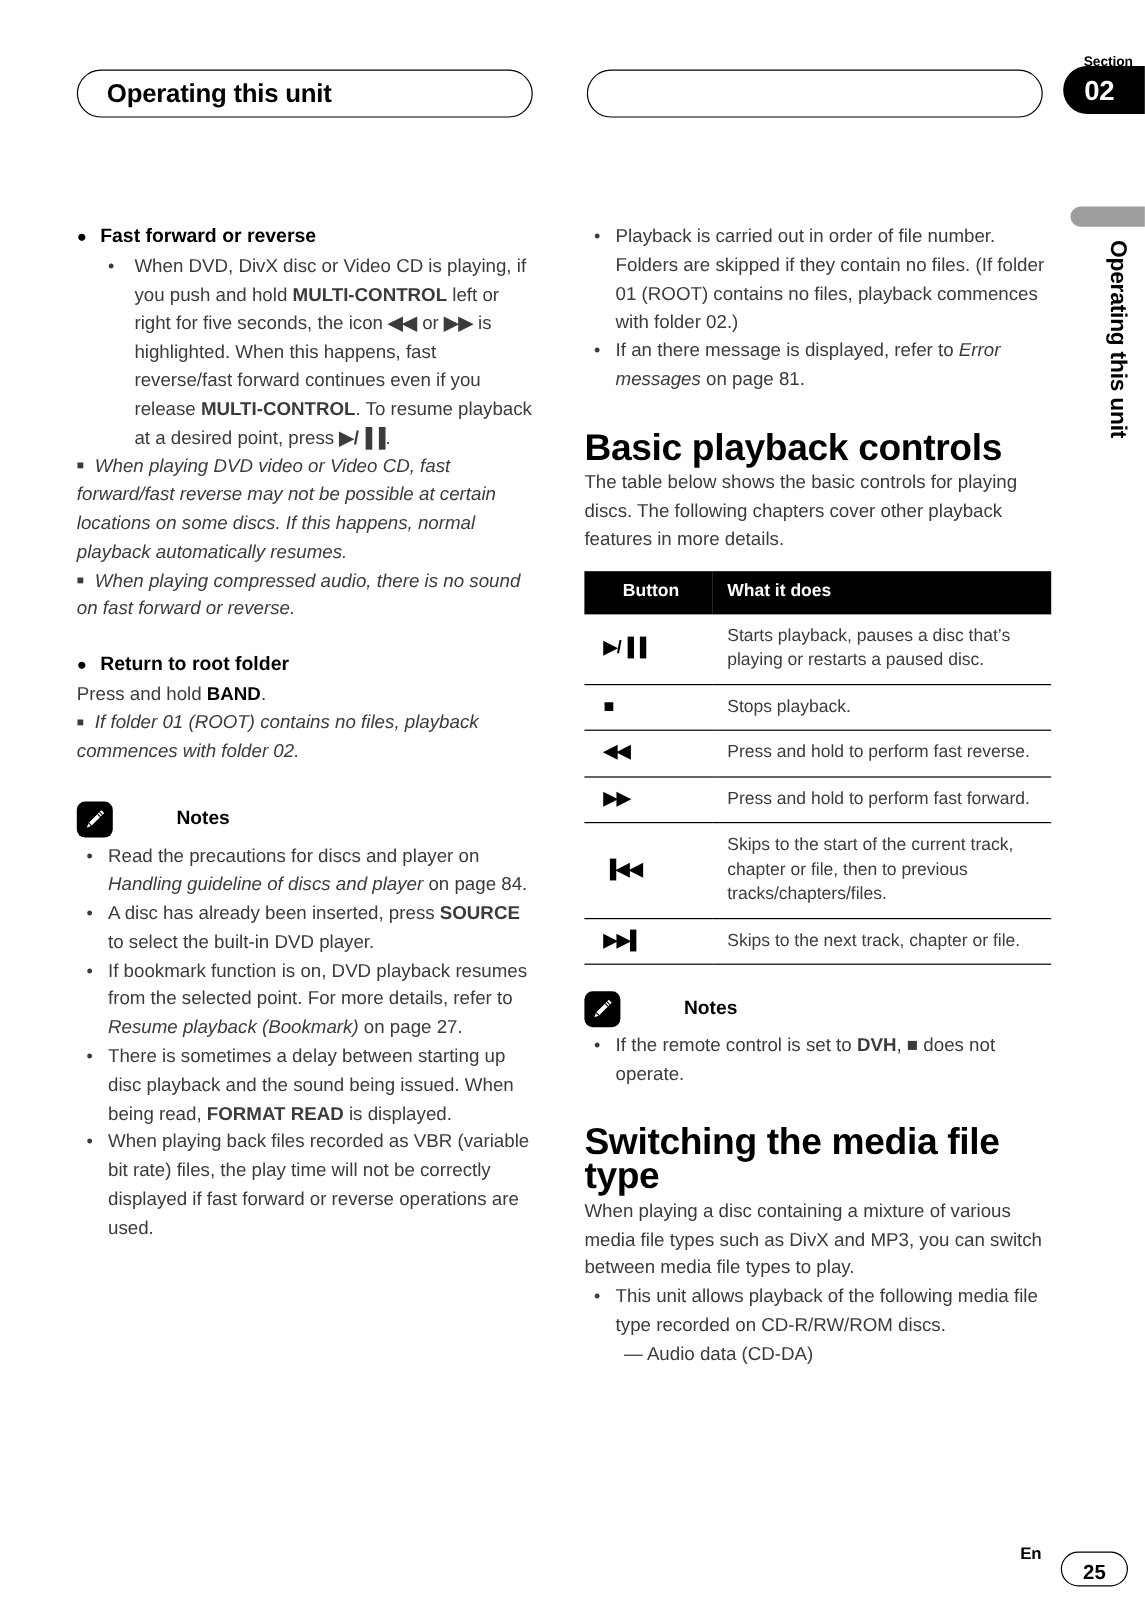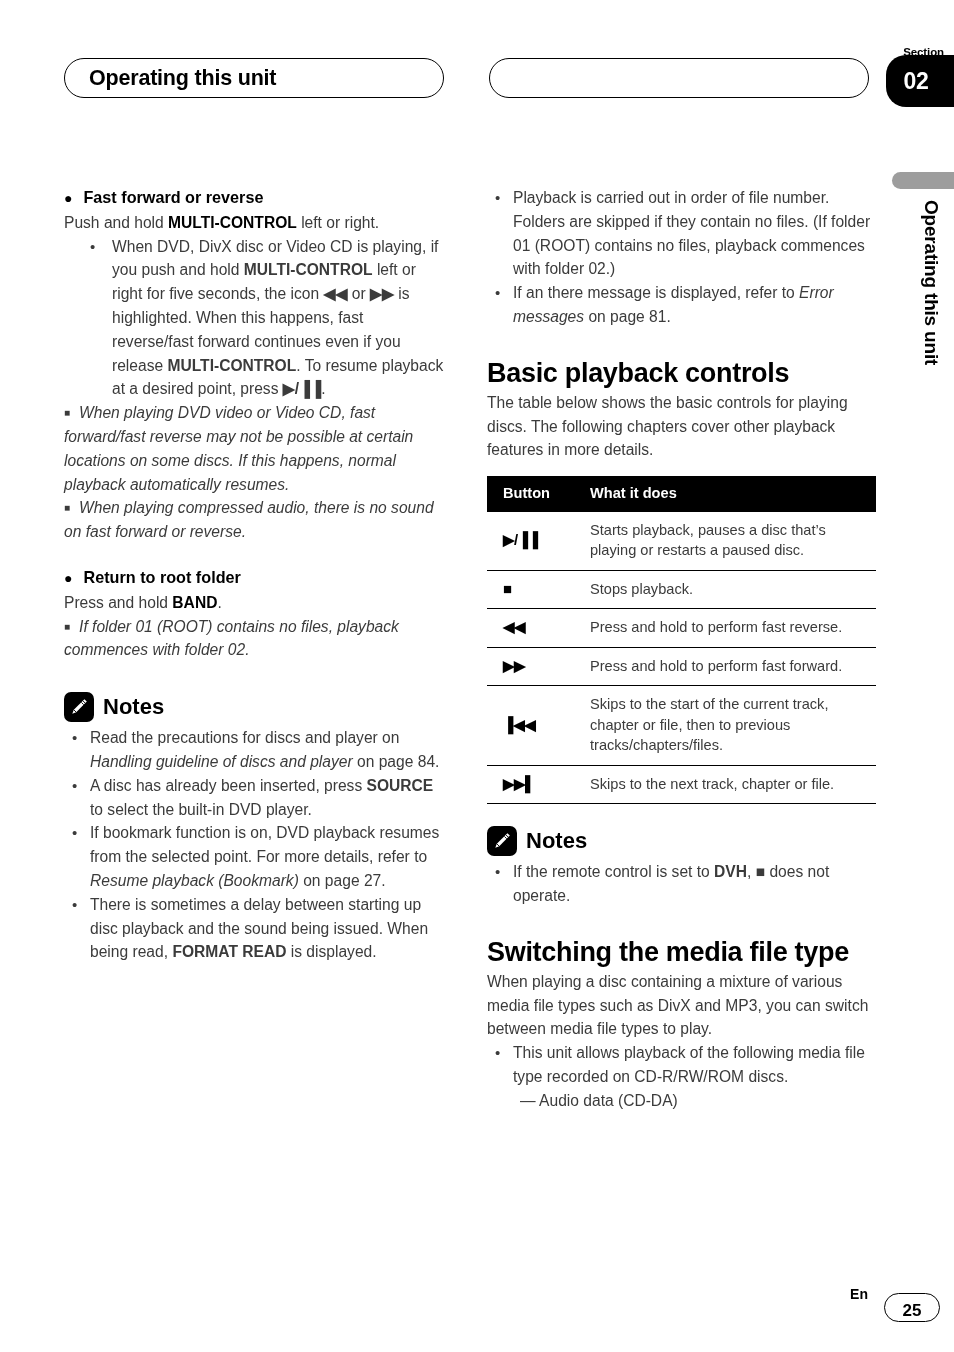--- a/index.html
+++ b/index.html
@@ -61,21 +61,21 @@
     font-size: 11.5px;
     font-weight: bold;
     color: #000;
     letter-spacing: -0.1px;
   }
   .section-badge {
     position: absolute;
     right: 0;
     top: 55px;
     width: 68px;
-    height: 52px;
+    height: 40px;
     background: #000;
     border-radius: 20px 0 0 20px;
     display: flex;
     align-items: center;
     justify-content: center;
   }
   .section-badge-num {
     color: #fff;
     font-size: 23px;
     font-weight: bold;
@@ -190,28 +190,29 @@
     width: 30px;
     height: 30px;
     background: #000;
     border-radius: 7px;
     margin-right: 9px;
     flex: 0 0 auto;
     position: relative;
   }
   .notes-icon svg { position: absolute; left: 5px; top: 5px; }
   .notes-label {
-    font-size: 22px;
-    font-weight: bold;
-    color: #000;
+    font-size: 16px;
+    font-weight: bold;
+    color: #000;
+    margin-left: 44px;
   }
 
   
   .sec-head {
-    font-size: 27px;
+    font-size: 31px;
     font-weight: bold;
     color: #000;
     letter-spacing: -0.3px;
     margin: 0 0 4px 0;
     line-height: 28px;
   }
 
   
   table.ctl {
     width: 389px;
@@ -221,21 +222,21 @@
     line-height: 20.5px;
   }
   table.ctl thead th {
     background: #000;
     color: #fff;
     font-size: 14.6px;
     font-weight: bold;
     text-align: left;
     padding: 7px 0 8px 0;
   }
-  table.ctl thead th.c1 { width: 75px; padding-left: 16px; }
+  table.ctl thead th.c1 { width: 75px; padding-left: 32px; }
   table.ctl thead th.c2 { padding-left: 12px; }
   table.ctl tbody td {
     border-bottom: 1.4px solid #000;
     padding: 8px 0 9px 0;
     vertical-align: middle;
     color: #3b3b3b;
   }
   table.ctl tbody td.c1 {
     width: 75px;
     padding-left: 16px;
@@ -291,21 +292,20 @@
 <div class="side-tab-bar"></div>
 <div class="side-vertical-text">Operating this unit</div>
 
 <div class="col col-left">
 
   <div class="h-bullet">
     <span class="dot">●</span>
     <span>Fast forward or reverse</span>
   </div>
 
-  <p class="plain"><span>Push and hold </span><b>MULTI-CONTROL</b><span> left or right.</span></p>
 
   <ul class="dotlist indent">
     <li><span>When DVD, DivX disc or Video CD is playing, if you push and hold </span><b>MULTI-CONTROL</b><span> left or right for five seconds, the icon </span><b>◀◀</b><span> or </span><b>▶▶</b><span> is highlighted. When this happens, fast reverse/fast forward continues even if you release </span><b>MULTI-CONTROL</b><span>. To resume playback at a desired point, press </span><b>▶/▐▐</b><span>.</span></li>
   </ul>
 
   <p class="sqnote"><span class="sq">■</span><span>When playing DVD video or Video CD, fast forward/fast reverse may not be possible at certain locations on some discs. If this happens, normal playback automatically resumes.</span></p>
   <p class="sqnote"><span class="sq">■</span><span>When playing compressed audio, there is no sound on fast forward or reverse.</span></p>
 
   <div class="gap-m"></div>
 
@@ -330,20 +330,21 @@
       </svg>
     </span>
     <span class="notes-label">Notes</span>
   </div>
 
   <ul class="dotlist">
     <li><span>Read the precautions for discs and player on </span><i>Handling guideline of discs and player</i><span> on page 84.</span></li>
     <li><span>A disc has already been inserted, press </span><b>SOURCE</b><span> to select the built-in DVD player.</span></li>
     <li><span>If bookmark function is on, DVD playback resumes from the selected point. For more details, refer to </span><i>Resume playback (Bookmark)</i><span> on page 27.</span></li>
     <li><span>There is sometimes a delay between starting up disc playback and the sound being issued. When being read, </span><b>FORMAT READ</b><span> is displayed.</span></li>
+    <li><span>When playing back files recorded as VBR (variable bit rate) files, the play time will not be correctly displayed if fast forward or reverse operations are used.</span></li>
   </ul>
 
 </div>
 
 <div class="col col-right">
 
   <ul class="dotlist">
     <li><span>Playback is carried out in order of file number. Folders are skipped if they contain no files. (If folder 01 (ROOT) contains no files, playback commences with folder 02.)</span></li>
     <li><span>If an there message is displayed, refer to </span><i>Error messages</i><span> on page 81.</span></li>
   </ul>

